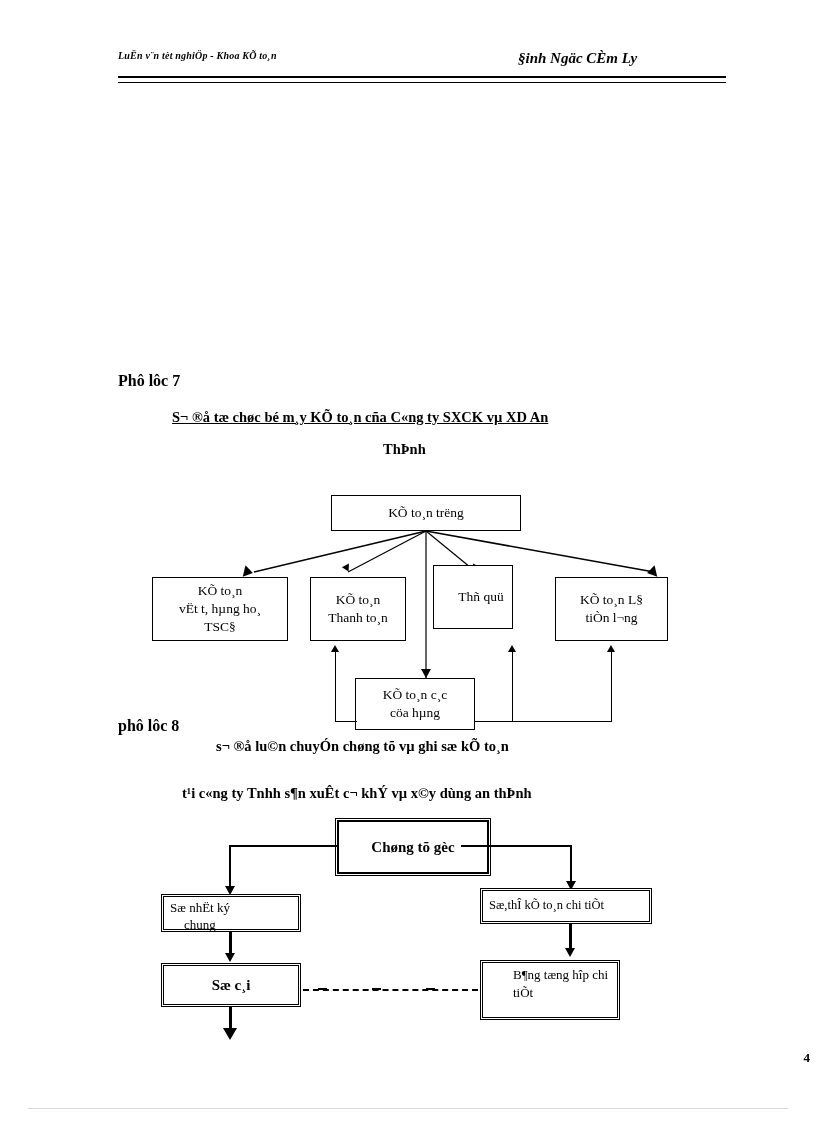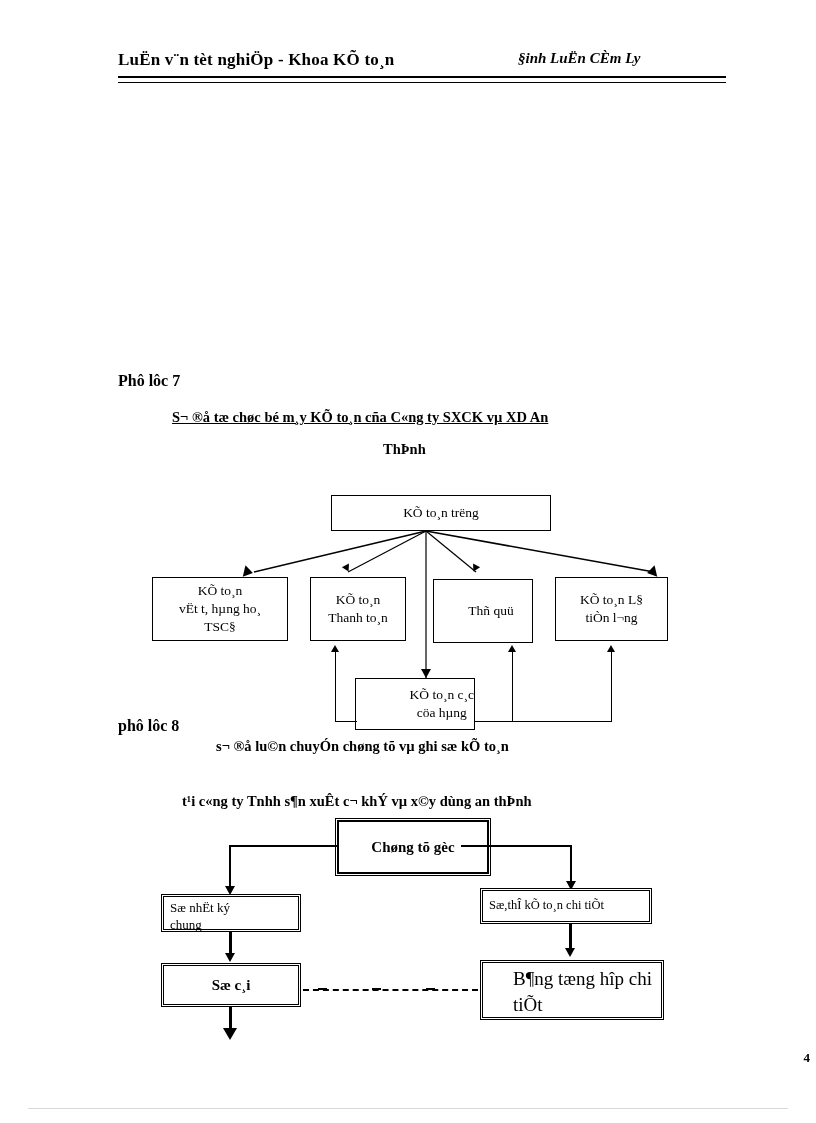--- a/index.html
+++ b/index.html
@@ -6,21 +6,21 @@
   body{
     width:816px;height:1123px;position:relative;overflow:hidden;
     font-family:"Liberation Serif", serif;color:#000;
   }
   .page{position:absolute;inset:0;background:#fff;}
 
   
   .hdr{position:absolute;left:118px;top:50px;width:608px;height:40px;}
   .hdr-left{
     position:absolute;left:0;top:0;
-    font-weight:bold;font-size:17px;
+    font-style:italic;font-weight:bold;font-size:10px;
     letter-spacing:.2px;white-space:nowrap;
   }
   .hdr-right{
     position:absolute;left:400px;top:0;
     font-style:italic;font-weight:bold;font-size:15px;white-space:nowrap;
   }
   .hdr-rule{
     position:absolute;left:0;top:26px;width:608px;height:4px;
     border-top:2px solid #000;border-bottom:1px solid #000;
   }
@@ -74,31 +74,31 @@
   }
   .footrule{position:absolute;left:28px;top:1108px;width:760px;height:1px;background:#d8d8d8;}
 </style>
 </head>
 <body>
 
 <div class="page">
 
   <div class="hdr">
     <div class="hdr-left">LuËn v¨n tèt nghiÖp - Khoa KÕ to¸n</div>
-    <div class="hdr-right">§inh LuËn CÈm Ly</div>
+    <div class="hdr-right">§inh Ngäc CÈm Ly</div>
     <div class="hdr-rule"></div>
   </div>
 
   <div class="h-label" style="left:118px;top:372px;">Phô lôc 7</div>
   <div class="h-title" style="left:172px;top:409px;text-decoration:underline;">S¬ ®å tæ chøc bé m¸y KÕ to¸n cña C«ng ty SXCK vµ XD An</div>
   <div class="h-title" style="left:383px;top:441px;">ThÞnh</div>
 
   <div>
 
-    <div class="box" style="left:331px;top:495px;width:220px;height:36px;">
+    <div class="box" style="left:331px;top:495px;width:190px;height:36px;">
       <span>KÕ to¸n trëng</span>
     </div>
 
     <svg class="fan" style="left:0px;top:0px;width:816px;height:1123px;">
       <line x1="426" y1="531" x2="254" y2="572" stroke="#000" stroke-width="1.6"></line>
       <line x1="426" y1="531" x2="348" y2="572" stroke="#000" stroke-width="1.2"></line>
       <line x1="426" y1="531" x2="476" y2="572" stroke="#000" stroke-width="1.2"></line>
       <line x1="426" y1="531" x2="654" y2="572" stroke="#000" stroke-width="1.6"></line>
       <line x1="426" y1="531" x2="426" y2="678" stroke="#000" stroke-width="1.2"></line>
     </svg>
@@ -116,88 +116,88 @@
       <span style="white-space:pre-line;">KÕ to¸n
 vËt t, hµng ho¸
 TSC§</span>
     </div>
 
     <div class="box" style="left:310px;top:577px;width:96px;height:64px;line-height:1.35;">
       <span style="white-space:pre-line;">KÕ to¸n
 Thanh to¸n</span>
     </div>
 
-    <div class="box" style="left:433px;top:579px;width:100px;height:64px;padding-left:16px;">
+    <div class="box" style="left:433px;top:565px;width:80px;height:64px;padding-left:16px;">
       <span>Thñ quü</span>
     </div>
 
     <div class="box" style="left:555px;top:577px;width:113px;height:64px;line-height:1.35;">
       <span style="white-space:pre-line;">KÕ to¸n L§
 tiÒn l¬ng</span>
     </div>
 
-    <div class="box" style="left:355px;top:678px;width:120px;height:52px;line-height:1.35;justify-content:flex-end;">
+    <div class="box" style="left:355px;top:678px;width:120px;height:52px;line-height:1.35;">
       <span style="white-space:pre-line;">KÕ to¸n c¸c
 cöa hµng</span>
     </div>
 
     <div class="ln h" style="left:335px;top:721px;width:22px;"></div>
     <div class="ln v" style="left:335px;top:651px;height:71px;"></div>
     <div class="ar up sm" style="left:331px;top:645px;"></div>
 
     <div class="ln h" style="left:474px;top:721px;width:39px;"></div>
     <div class="ln v" style="left:512px;top:651px;height:71px;"></div>
     <div class="ar up sm" style="left:508px;top:645px;"></div>
 
     <div class="ln h" style="left:474px;top:721px;width:138px;"></div>
     <div class="ln v" style="left:611px;top:651px;height:71px;"></div>
     <div class="ar up sm" style="left:607px;top:645px;"></div>
   </div>
 
   <div class="h-label" style="left:118px;top:717px;">phô lôc 8</div>
   <div class="h-title" style="left:216px;top:738px;">s¬ ®å lu©n chuyÓn chøng tõ vµ ghi sæ kÕ to¸n</div>
-  <div class="h-title" style="left:182px;top:785px;margin-top:8px;">t¹i  c«ng ty Tnhh s¶n xuÊt c¬ khÝ vµ x©y dùng an thÞnh</div>
+  <div class="h-title" style="left:182px;top:785px;">t¹i  c«ng ty Tnhh s¶n xuÊt c¬ khÝ vµ x©y dùng an thÞnh</div>
 
   <div>
 
     <div class="box shadow3" style="left:335px;top:818px;width:156px;height:58px;font-size:15px;">
       <b>Chøng tõ gèc</b>
     </div>
 
     <div class="ln h2" style="left:229px;top:845px;width:108px;"></div>
     <div class="ln v2" style="left:229px;top:845px;height:45px;"></div>
     <div class="ar down" style="left:225px;top:886px;"></div>
 
     <div class="ln h2" style="left:461px;top:845px;width:111px;"></div>
     <div class="ln v2" style="left:570px;top:845px;height:40px;"></div>
     <div class="ar down" style="left:566px;top:881px;"></div>
 
     <div class="box dbl left topal" style="left:161px;top:894px;width:140px;height:38px;font-size:13px;line-height:1.3;">
-      <span style="white-space:pre-line;display:block;">Sæ nhËt ký
+      <span style="white-space:pre-line;display:block;text-align:center;">Sæ nhËt ký
 chung</span>
     </div>
 
     <div class="ln v3" style="left:229px;top:932px;height:25px;"></div>
     <div class="ar down" style="left:225px;top:953px;"></div>
 
     <div class="box dbl" style="left:161px;top:963px;width:140px;height:44px;font-size:15px;">
       <b>Sæ c¸i</b>
     </div>
 
     <div class="ln v3" style="left:229px;top:1007px;height:26px;"></div>
     <div class="ar down lg" style="left:223px;top:1028px;"></div>
 
     <div class="box dbl left" style="left:480px;top:888px;width:172px;height:36px;font-size:12.5px;font-family:Liberation Serif, serif;">
       <span>Sæ,thÎ kÕ to¸n chi tiÕt</span>
     </div>
 
     <div class="ln v3" style="left:569px;top:924px;height:28px;"></div>
     <div class="ar down" style="left:565px;top:948px;"></div>
 
-    <div class="box dbl left topal" style="left:480px;top:960px;width:184px;height:60px;font-size:19px;line-height:1.35;padding-left:32px;">
+    <div class="box dbl left topal" style="left:480px;top:960px;width:140px;height:60px;font-size:13px;line-height:1.35;padding-left:32px;">
       <span style="white-space:pre-line;display:block;">B¶ng tæng hîp chi
 tiÕt</span>
     </div>
 
     <div class="dashdot" style="left:303px;top:989px;width:175px;border-top:2px dashed #000;"></div>
     <div class="ln h2" style="left:318px;top:988px;width:9px;"></div>
     <div class="ln h2" style="left:372px;top:988px;width:9px;"></div>
     <div class="ln h2" style="left:426px;top:988px;width:9px;"></div>
   </div>
 

